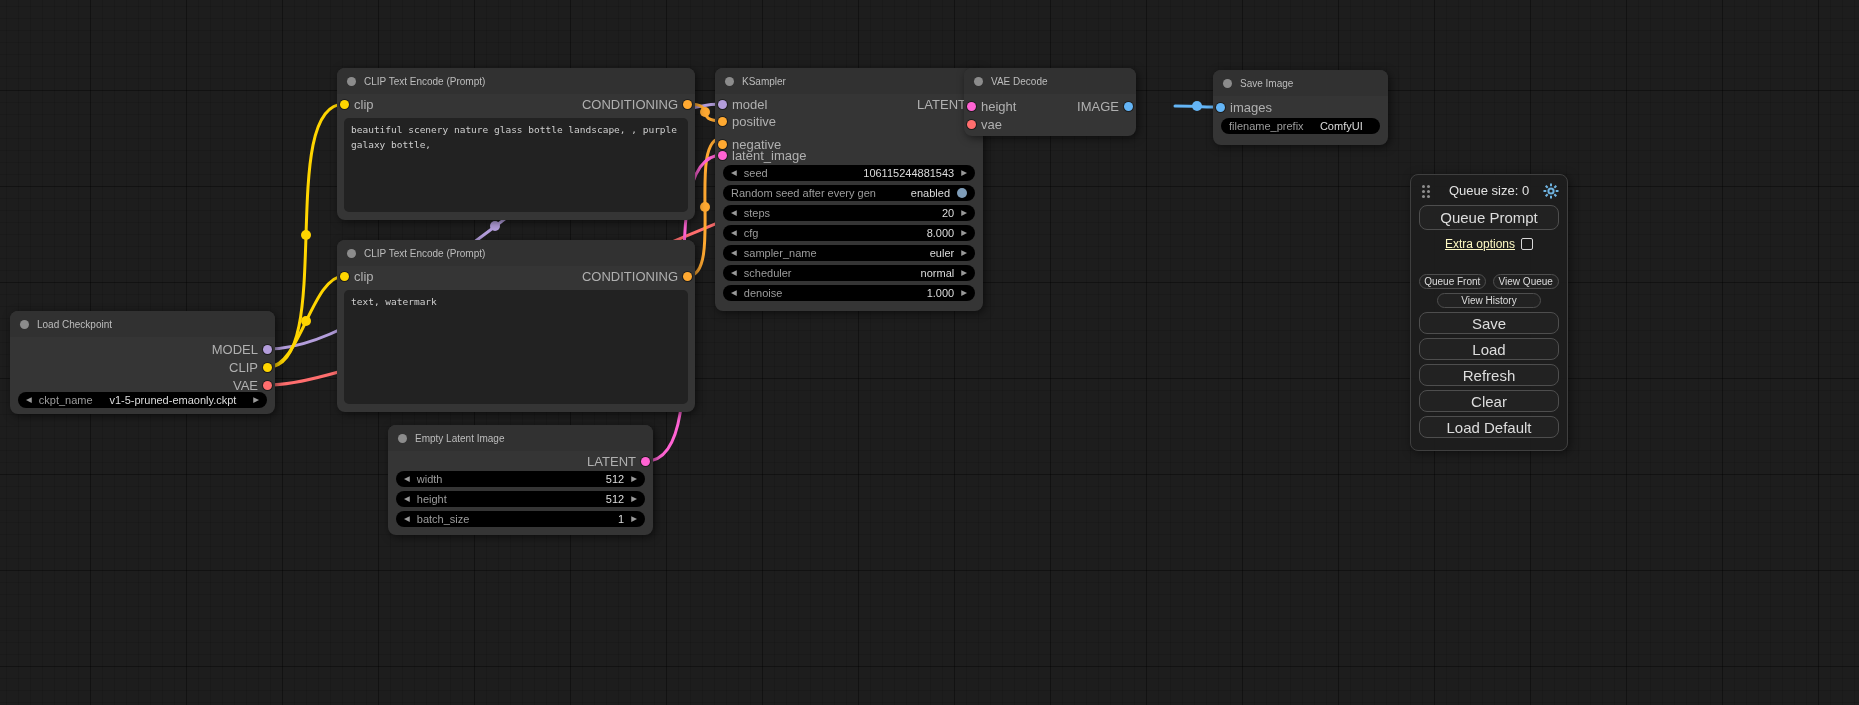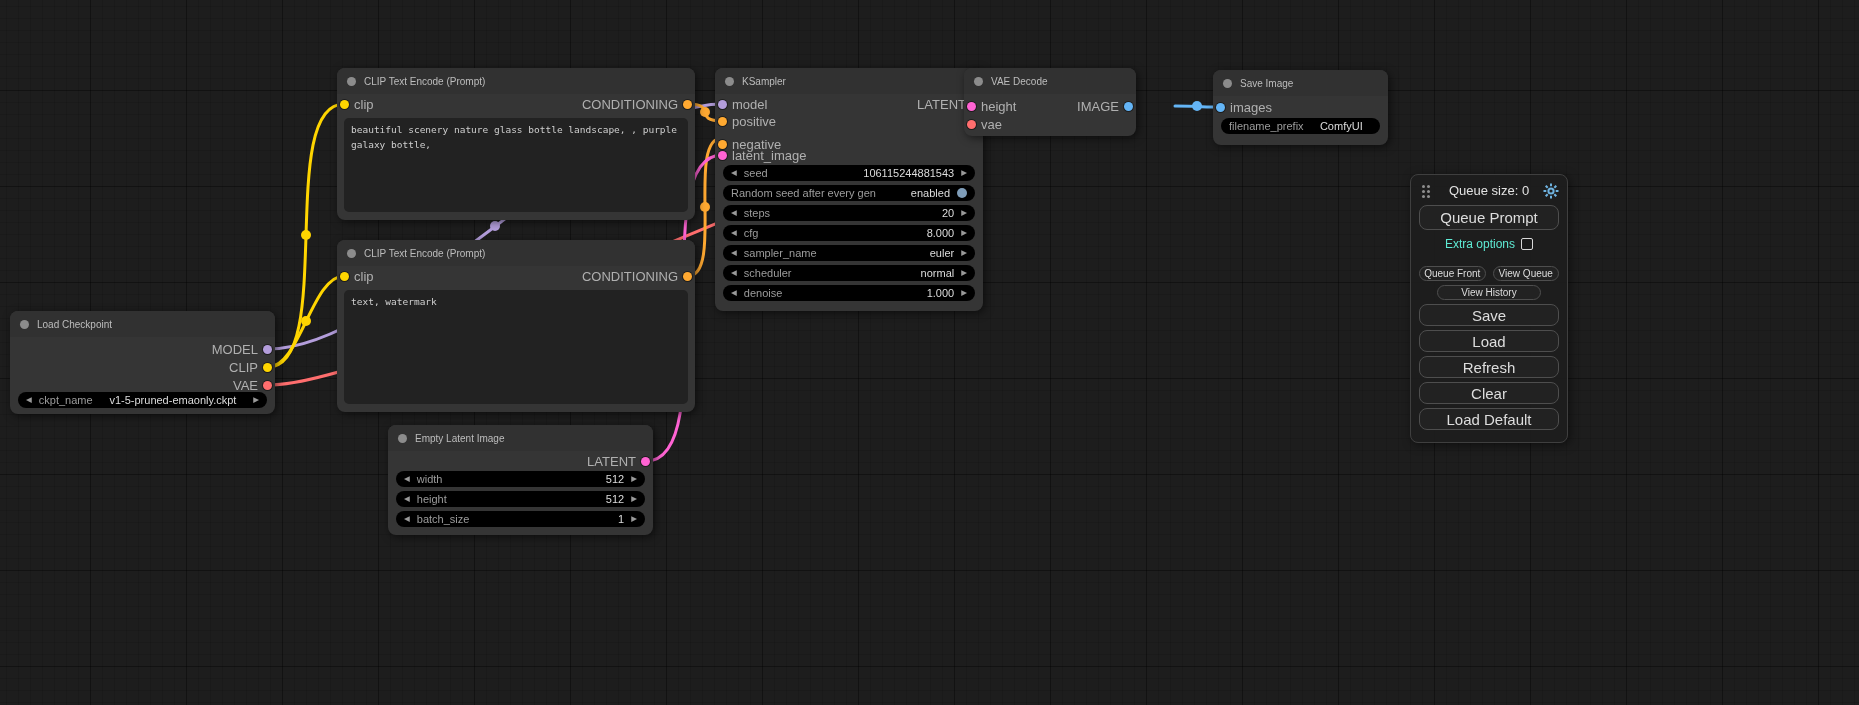--- a/index.html
+++ b/index.html
@@ -62,24 +62,24 @@
   .menu-header{position:relative;height:20px;}
   .queue-size{display:block;text-align:center;line-height:20px;font-size:13px;color:#e2e2e2;}
   .drag-dots{position:absolute;left:3px;top:4px;width:3px;height:3px;border-radius:50%;background:#8e8e8e;
              box-shadow:5px 0 0 #8e8e8e,0 5px 0 #8e8e8e,5px 5px 0 #8e8e8e,0 10px 0 #8e8e8e,5px 10px 0 #8e8e8e;}
   .gear{position:absolute;right:0;top:2px;width:16px;height:16px;cursor:pointer;}
   .btn{display:block;background:#222;border:1px solid #4e4e4e;color:#ddd;border-radius:8px;
        font-family:"Liberation Sans",sans-serif;cursor:pointer;box-sizing:border-box;}
   .btn.big{width:100%;height:22px;font-size:15px;margin:4px 0;}
   .btn.qp{height:25px;margin-top:4px;}
   .extra-row{display:flex;justify-content:center;align-items:center;gap:6px;margin-top:7px;
-             font-size:12px;color:#5eead4;height:14px;}
+             font-size:12px;color:#fef9c3;height:14px;text-decoration:underline;}
   .cbx{width:10px;height:10px;border:1px solid #d8d8d8;border-radius:2px;background:#1b1b1b;
        display:inline-block;cursor:pointer;}
-  .small-row{display:flex;gap:7px;margin-top:15px;}
+  .small-row{display:flex;gap:7px;margin-top:23px;}
   .btn.sm{flex:1;height:15px;font-size:10px;border-radius:8px;padding:0;}
   .btn.vh{display:block;width:74%;height:15px;font-size:10px;border-radius:8px;margin:4px auto 0 auto;}
   .grp{}
 </style>
 </head>
 <body>
 
 <svg class="wires" width="1859" height="705">
   <path d="M268,349 C397,349 593,104 722,104" stroke="#B39DDB"></path>
   <path d="M268,367 C336,367 276,104 344,104" stroke="#FFD500"></path>

